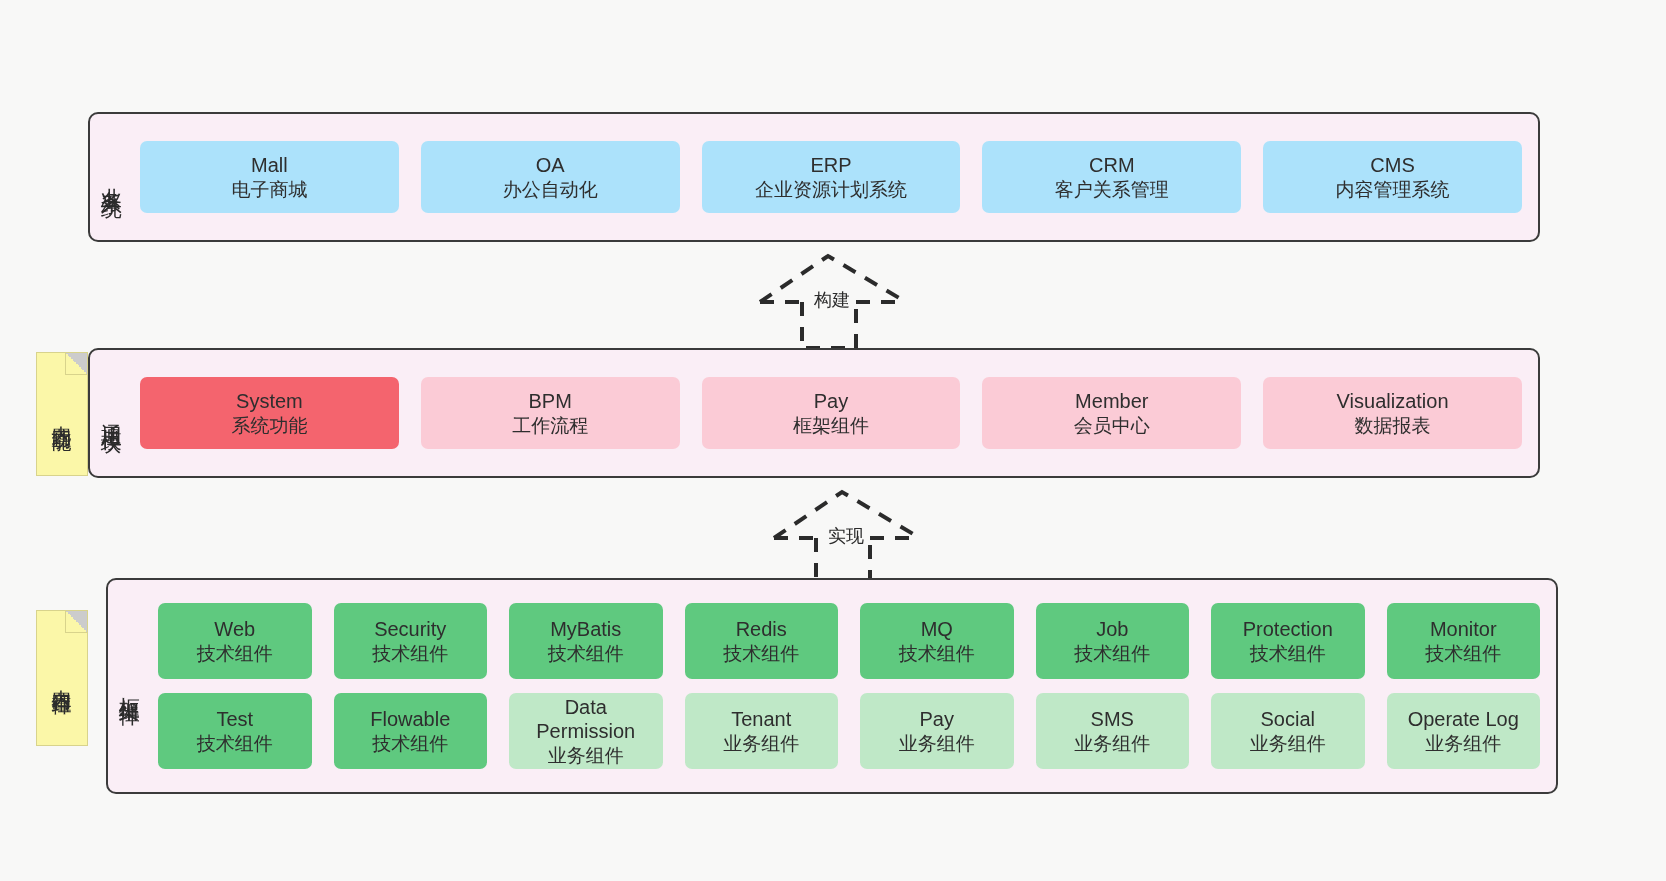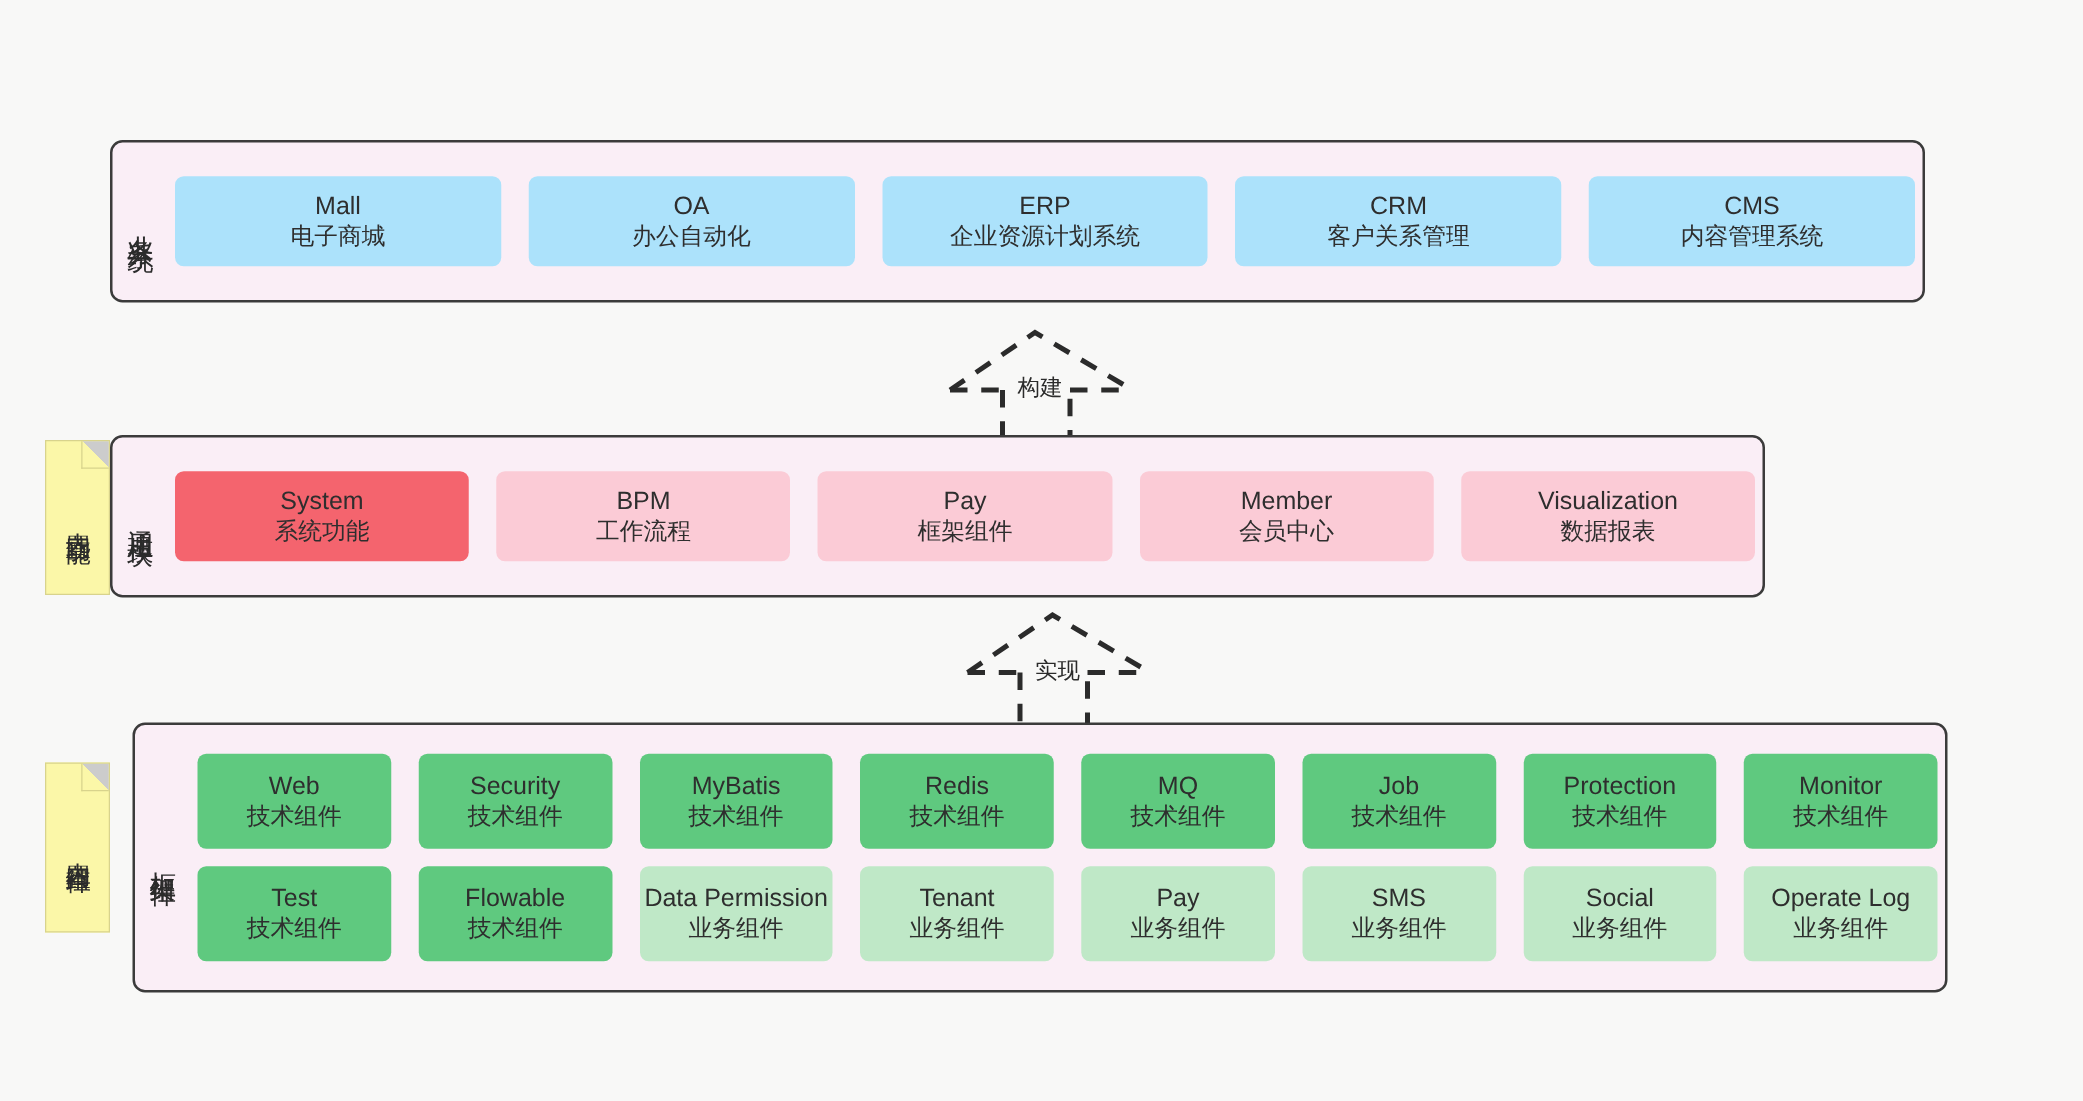--- a/index.html
+++ b/index.html
@@ -38,21 +38,21 @@
     letter-spacing: 3px;
     line-height: 1.08;
     padding: 4px 0;
     user-select: none;
   }
   .layer-body {
     flex: 1;
     display: flex;
     flex-direction: column;
     justify-content: center;
-    padding: 12px 6px 12px 8px;
+    padding: 12px 16px 12px 8px;
     gap: 14px;
   }
   .row {
     display: flex;
     gap: 22px;
     justify-content: space-between;
   }
   .cell {
     flex: 1 1 0;
     border-radius: 7px;
@@ -70,21 +70,21 @@
 
   
   .c-blue      { background: #ace2fb; }
   .c-red       { background: #f4646e; }
   .c-pinklight { background: #fbcbd6; }
   .c-green     { background: #5fc97f; }
   .c-greenpale { background: #bfe8c7; }
 
   
   #layer-business  { left: 88px;  top: 112px; width: 1452px; height: 130px; }
-  #layer-common    { left: 88px;  top: 348px; width: 1324px; height: 130px; }
+  #layer-common    { left: 88px;  top: 348px; width: 1452px; height: 130px; }
   #layer-framework { left: 106px;  top: 578px; width: 1452px; height: 216px; }
 
   #layer-business  .cell { height: 72px; }
   #layer-common    .cell { height: 72px; }
   #layer-framework .cell { height: 76px; }
 
   
   .note {
     position: absolute;
     background: #fbf7a8;
@@ -115,21 +115,21 @@
   .uml-arrow { position: absolute; }
   .uml-arrow svg { display: block; overflow: visible; }
   .uml-label {
     position: absolute;
     font-size: 18px;
     color: #2b2b2b;
     background: transparent;
     white-space: nowrap;
     user-select: none;
   }
-  #arrow-build  { left: 756px; top: 262px; width: 160px; height: 100px; }
+  #arrow-build  { left: 756px; top: 252px; width: 160px; height: 100px; }
   #arrow-build  .uml-label { left: 58px; top: 36px; }
   #arrow-impl   { left: 770px; top: 488px; width: 160px; height: 100px; }
   #arrow-impl   .uml-label { left: 58px; top: 36px; }
 </style>
 </head>
 <body>
 
 <div id="canvas">
 
   <div class="layer" id="layer-business">

